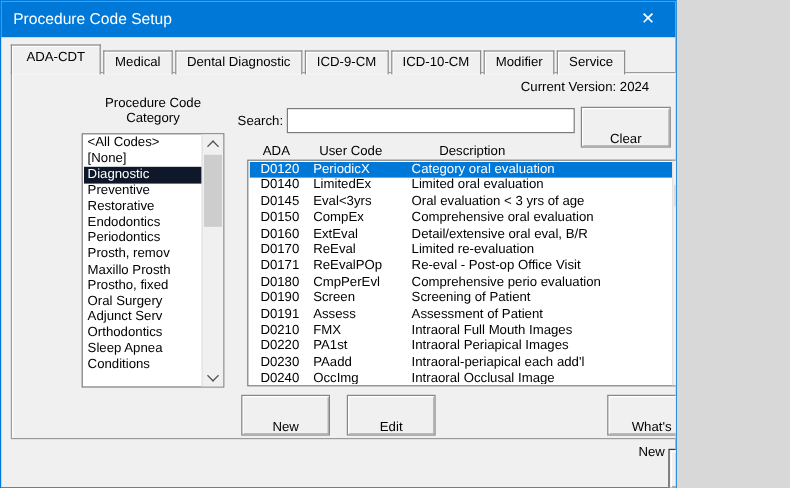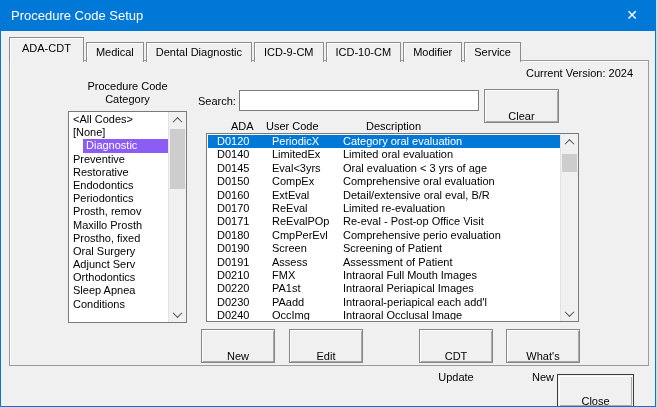--- a/index.html
+++ b/index.html
@@ -1,17 +1,17 @@
 <!DOCTYPE html>
 <html><head>
 <meta charset="utf-8">
 <style>
   html,body{margin:0;padding:0;background:#d8d8d8;}
   #dialog{
-    position:relative;width:656px;height:407px;box-sizing:border-box;
+    position:relative;width:564px;height:407px;box-sizing:border-box;
     background:#f0f0f0;border:1px solid #0078d7;overflow:hidden;
     font-family:"Liberation Sans","DejaVu Sans",sans-serif;font-size:11px;color:#000;
   }
   
   .titlebar{position:absolute;left:0;top:0;right:0;height:30px;background:#0078d7;}
   .title-text{position:absolute;left:10px;top:0;line-height:30px;color:#fff;font-size:13px;}
   .close-box{position:absolute;right:4px;top:0;width:38px;height:30px;line-height:29px;
     text-align:center;color:#fff;font-size:14px;cursor:default;}
   
   .tab-bar{position:absolute;left:8px;top:38px;height:23px;display:flex;align-items:flex-end;z-index:3;}
@@ -23,21 +23,21 @@
     border:1px solid #9b9b9b;box-shadow:inset 1px 1px 0 #ffffff;background:#f0f0f0;z-index:1;}
   .abs{position:absolute;z-index:2;}
   
   .version{right:22px;top:66px;}
   
   .cat-label{left:67px;top:79px;width:119px;text-align:center;line-height:13px;}
   .listbox{box-sizing:border-box;background:#fff;border:1px solid #7b7b7b;}
   .cat-list{left:67px;top:110px;width:119px;height:212px;}
   .cat-items{position:absolute;left:1px;top:1px;right:17px;bottom:1px;overflow:hidden;}
   .cat-item{height:13.2px;line-height:13.2px;padding-left:3px;white-space:nowrap;}
-  .cat-item.selected{background:#8b5cf6;color:#fff;margin-left:13px;}
+  .cat-item.selected{background:#0f172a;color:#fff;}
   
   .vscroll{position:absolute;top:0;right:0;bottom:0;width:17px;background:#f0f0f0;border-left:1px solid #e2e2e2;}
   .sb-btn{position:absolute;left:0;width:17px;height:16px;display:flex;align-items:center;justify-content:center;}
   .sb-up{top:0;} .sb-down{bottom:0;}
   .chev{width:6px;height:6px;border-left:1.4px solid #505050;border-top:1.4px solid #505050;}
   .chev.up{transform:rotate(45deg) translate(1px,1px);}
   .chev.down{transform:rotate(225deg) translate(1px,1px);}
   .sb-thumb{position:absolute;left:1px;width:15px;background:#cdcdcd;}
   
   .search-label{left:197px;top:94px;}
@@ -47,26 +47,26 @@
   .btn{box-sizing:border-box;background:#f0f0f0;border:1px solid #868686;
     box-shadow:inset 1px 1px 0 #fff,inset -1px -1px 0 #a9a9a9;
     text-align:center;font:inherit;padding:16px;cursor:default;}
   .clear-btn{left:483px;top:88px;width:75px;height:23px;line-height:21px;}
   .row-btn{top:328px;width:74px;height:23px;line-height:21px;}
   .btn-new{left:200px;} .btn-edit{left:288px;} .btn-cdt{left:418px;} .btn-whatsnew{left:505px;}
   .close-btn{left:556px;top:373px;width:77px;height:24px;line-height:20px;border:1px solid #3a3a3a;
     box-shadow:inset 0 0 0 1px #f0f0f0, inset 2px 2px 0 #fff, inset -2px -2px 0 #a9a9a9;}
   
   .col-hdr{top:119px;}
-  .hdr-ada{left:218px;margin-left:12px;} .hdr-user{left:265px;} .hdr-desc{left:365px;}
+  .hdr-ada{left:218px;} .hdr-user{left:265px;} .hdr-desc{left:365px;}
   .proc-table{left:205px;top:132px;width:373px;height:189px;}
   .trows{position:absolute;left:1px;top:1px;right:17px;bottom:1px;overflow:hidden;}
   .trow{position:relative;height:13.4px;line-height:13.4px;white-space:nowrap;padding-left:36px;}
   .trow.selected{background:#0078d7;color:#fff;}
-  .trow .c0{position:absolute;left:9px;} .trow .c1{position:absolute;left:64px;} .trow .c2{position:absolute;left:135px;}
+  .trow .c0{position:absolute;left:9px;} .trow .c1{position:absolute;left:53px;} .trow .c2{position:absolute;left:135px;}
 </style>
 </head>
 <body>
 
 <div id="dialog">
 
   <div class="titlebar">
     <span class="title-text">Procedure Code Setup</span>
     <span class="close-box">✕</span>
   </div>
@@ -206,18 +206,17 @@
         </div>
       <div class="sb-thumb" style="top:20px;height:18px;"></div>
       <div class="sb-btn sb-down">
           <span class="chev down"></span>
         </div>
     </div>
   </div>
 
   <button class="abs btn row-btn btn-new">New</button>
   <button class="abs btn row-btn btn-edit">Edit</button>
-  <button class="abs btn row-btn btn-cdt">CDT Update</button>
   <button class="abs btn row-btn btn-whatsnew">What's New</button>
 
   <button class="abs btn close-btn">Close</button>
 
 </div>
 
 </body></html>

